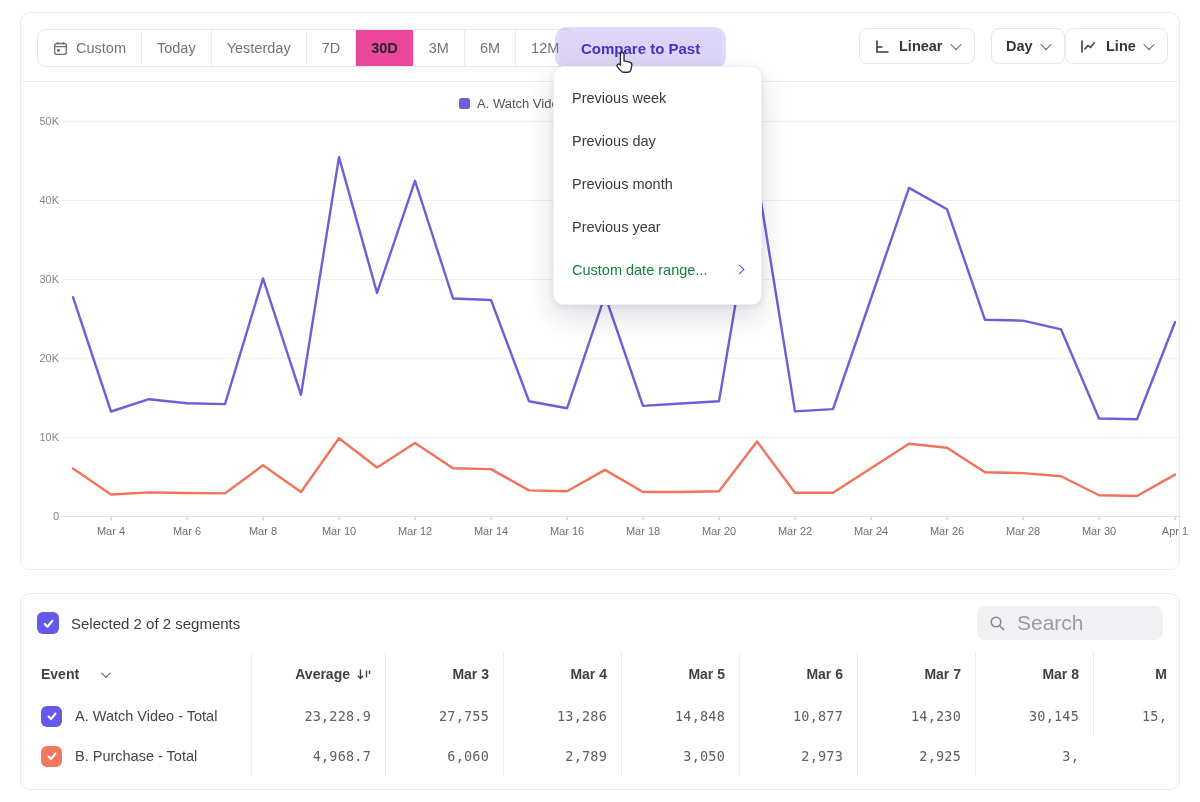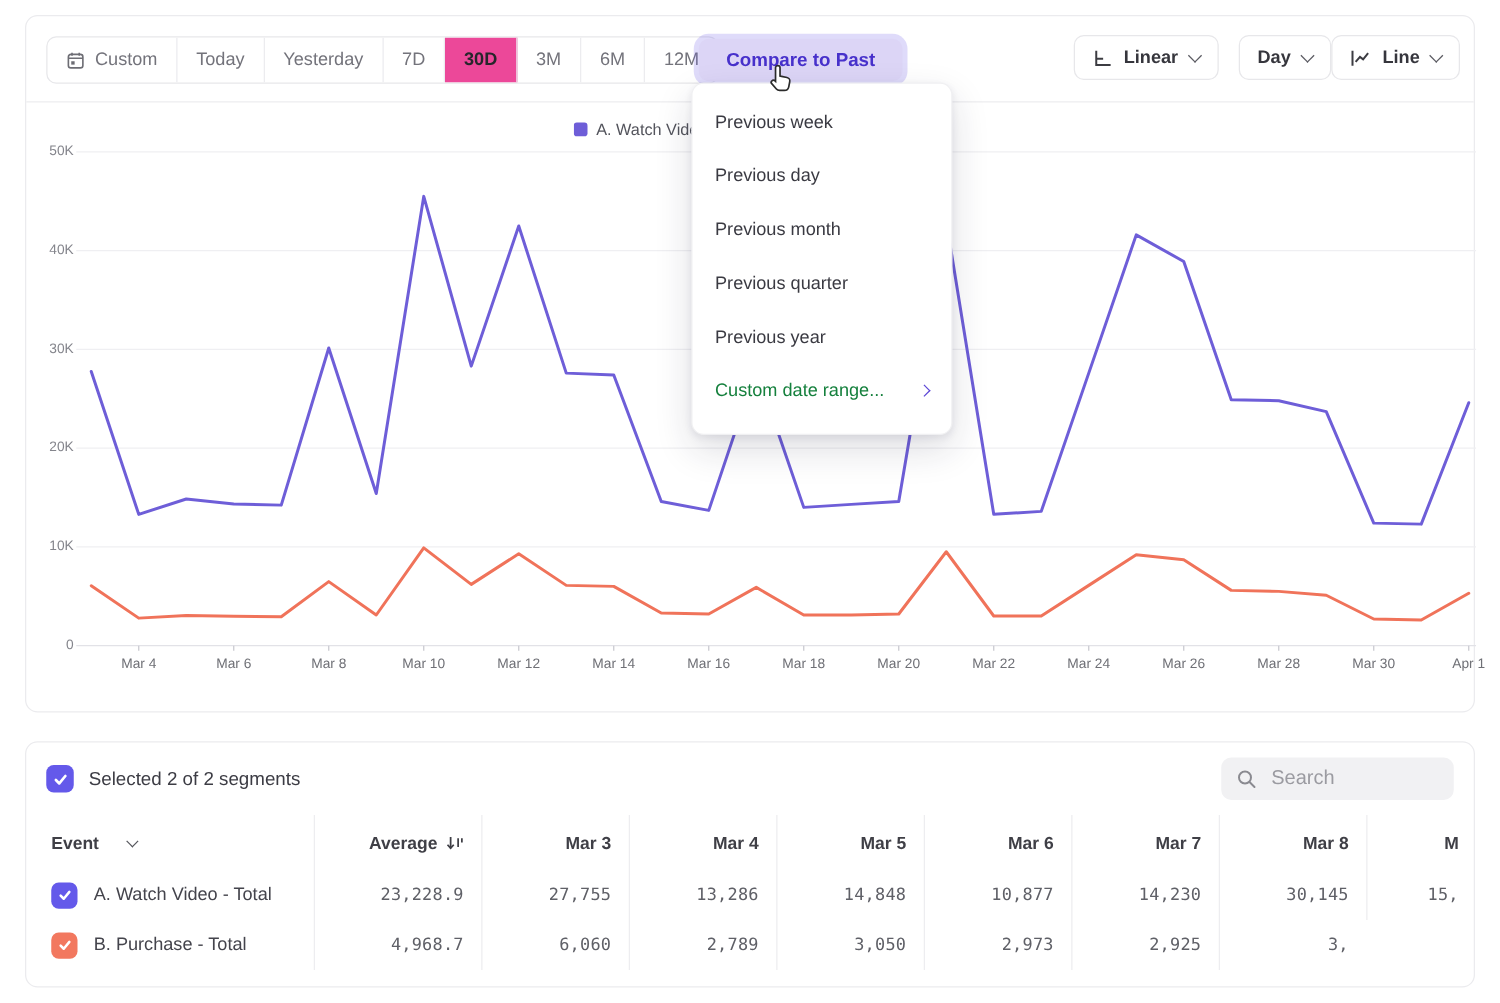--- a/index.html
+++ b/index.html
@@ -47,21 +47,21 @@
   #cursor{position:absolute;left:613px;top:50px;z-index:60;}
 
   
   #segments-bar{position:absolute;left:0;top:0;width:100%;height:58px;display:flex;align-items:center;
     padding:0 16px;box-sizing:border-box;}
   .checkbox{width:22px;height:22px;border-radius:6px;display:flex;align-items:center;justify-content:center;
     flex:none;cursor:pointer;}
   #segments-label{margin-left:12px;font-size:15px;color:#3c3c44;}
   #search-box{margin-left:auto;width:186px;height:34px;background:#f1f1f3;border-radius:8px;
     display:flex;align-items:center;padding:0 12px;gap:9px;box-sizing:border-box;}
-  #search-input{border:none;background:transparent;outline:none;font-size:16px;color:#3c3c44;
+  #search-input{border:none;background:transparent;outline:none;font-size:21px;color:#3c3c44;
     width:120px;font-family:inherit;}
   #search-input::placeholder{color:#9b9ba1;}
   #events-table{position:absolute;left:0;top:58px;display:grid;}
   .th,.td{display:flex;align-items:center;box-sizing:border-box;height:100%;}
   .th{font-size:14px;font-weight:bold;color:#3f3f46;}
   .num{justify-content:flex-end;padding-right:14px;font-family:"DejaVu Sans Mono",monospace;
     font-size:13.5px;color:#5f6067;letter-spacing:.2px;}
   .th.num{font-family:"Liberation Sans",sans-serif;font-size:14px;color:#3f3f46;letter-spacing:0;}
   .sep{border-left:1px solid #ededf0;}
   .event-cell{padding-left:20px;gap:13px;}
@@ -191,21 +191,20 @@
       <div class="xtick" style="left: 1048px; top: 444px;">Mar 30</div>
       <div class="xtick" style="left: 1124px; top: 444px;">Apr 1</div>
     </div>
 </div>
 
 <div id="compare-menu">
   <div id="menu-items">
       <div class="menu-item">Previous week</div>
       <div class="menu-item">Previous day</div>
       <div class="menu-item">Previous month</div>
-      <div class="menu-item">Previous quarter</div>
       <div class="menu-item">Previous year</div>
     </div>
   <div class="menu-item custom">
     <span>Custom date range...</span>
     <span class="chev-right"></span>
   </div>
 </div>
 
 <svg id="cursor" width="27" height="27" viewBox="0 0 24 24">
   <path d="M8.2 2.2c.9 0 1.6.7 1.6 1.6v5.9l1.1.2 3.8.8c1.4.3 2.3 1.6 2 3l-.7 3.6c-.3 1.5-1.6 2.5-3.1 2.5h-3.4c-.8 0-1.7-.3-2.3-1l-3.3-3.8c-.5-.6-.5-1.5.1-2 .5-.5 1.4-.6 2-.1l.6.5V3.8c0-.9.7-1.6 1.6-1.6z" fill="#fff" stroke="#2b2b2b" stroke-width="1.2"></path>

